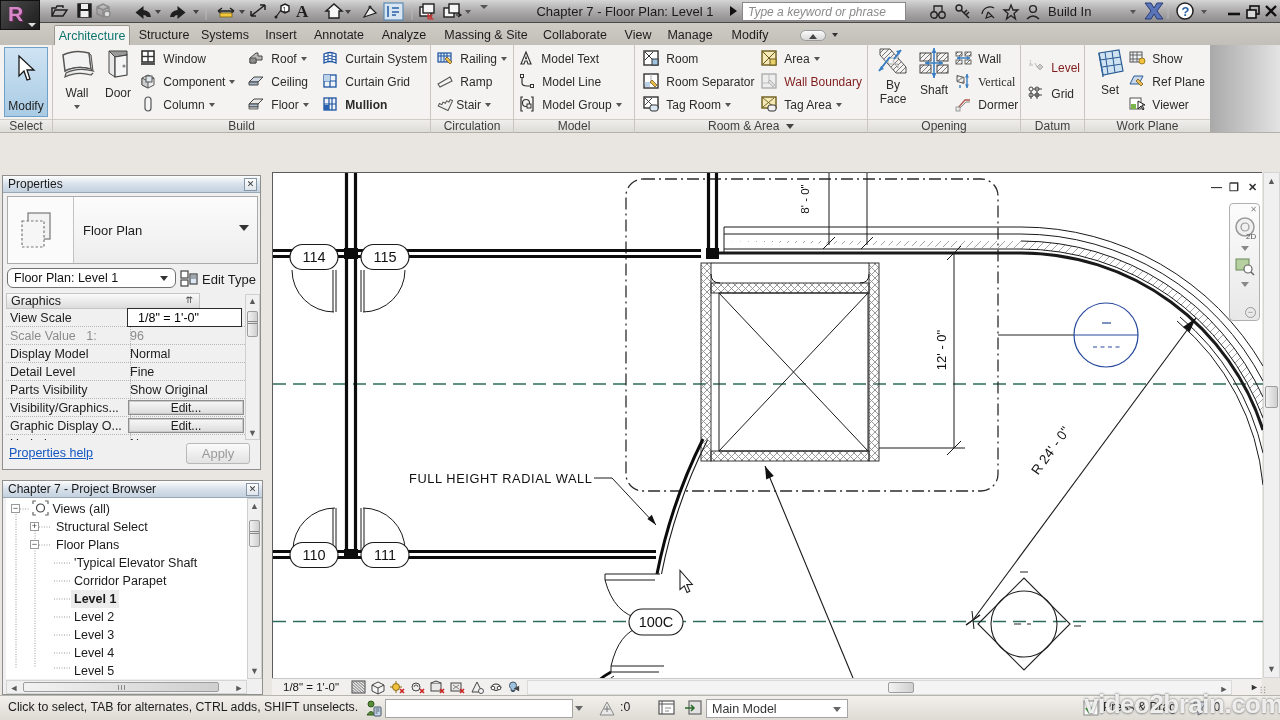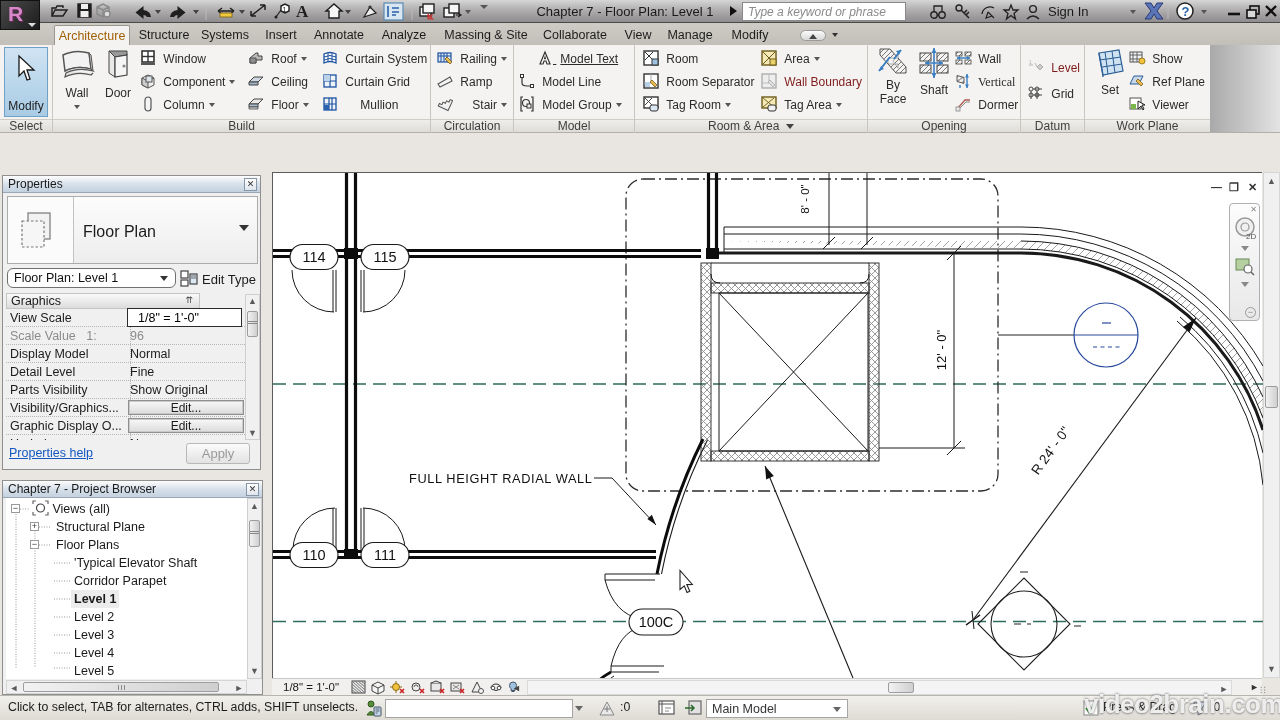--- a/index.html
+++ b/index.html
@@ -11,21 +11,21 @@
   background:linear-gradient(#d6d6d6 0%,#b4b2b2 40%,#a09e9e 70%,#8f8d8d 100%); border-bottom:1px solid #4a4a4a;}
 #rlogo { position:absolute; left:0; top:0; width:40px; height:30px; background:linear-gradient(135deg,#4a4a4a,#1c1c1c); border:1px solid #111; z-index:30;}
 #rlogo span { position:absolute; left:7px; top:1px; font-size:21px; font-weight:bold; color:#d788c8; text-shadow:1px 1px 1px #6e2a60;}
 #rlogo .dd { position:absolute; right:3px; bottom:2px; width:0; height:0; border-left:4px solid transparent; border-right:4px solid transparent; border-top:4px solid #ddd;}
 #apptitle { position:absolute; top:4px; left:500px; width:250px; font-size:13px; color:#1a1a1a; text-align:center;}
 #searchbox { position:absolute; left:742px; top:2px; width:164px; height:19px; background:#fff; border:1px solid #898989; font-style:italic; color:#8a8a8a; font-size:12px; padding:2px 5px;}
 #signin { position:absolute; left:1048px; top:4px; font-size:13px; color:#1a1a1a;}
 
 #tabrow { position:absolute; left:0; top:23px; width:1280px; height:22px; background:linear-gradient(#cfccc6,#c2bfb8); }
 .tab { position:absolute; top:2px; height:20px; line-height:20px; font-size:12.5px; color:#1c1c1c; text-align:center; }
-.tab.active { background:#f4f3f1; border:1px solid #9a978f; border-bottom:none; border-radius:2px 2px 0 0; color:#a16207;}
+.tab.active { background:#f4f3f1; border:1px solid #9a978f; border-bottom:none; border-radius:2px 2px 0 0; color:#0f766e;}
 
 #ribbon { position:absolute; left:0; top:45px; width:1210px; height:88px; background:#f4f3f1; border-bottom:1px solid #b3b0a9;}
 #ribbonend { position:absolute; left:1210px; top:45px; width:70px; height:88px; background:linear-gradient(90deg,#a9a9a9,#e3e3e3); border-bottom:1px solid #b3b0a9;}
 .plabel { position:absolute; top:74px; height:13px; width:100%; background:linear-gradient(#efeeec,#dedcd7); font-size:12px; color:#3f3f3f; text-align:center; line-height:13px; border-top:1px solid #d0cdc7;}
 .panel { position:absolute; top:0; height:88px; border-right:1px solid #c9c6c0;}
 .bigbtn { position:absolute; top:2px; text-align:center; font-size:12px; color:#2b2b2b;}
 .srow { position:absolute; font-size:12px; color:#2b2b2b; height:16px; line-height:16px; white-space:nowrap;}
 .srow svg { vertical-align:-3px; }
 .dis { color:#7f1d1d; }
 .dda { display:inline-block; width:0; height:0; border-left:3.5px solid transparent; border-right:3.5px solid transparent; border-top:4px solid #555; margin-left:4px; vertical-align:2px;}
@@ -55,21 +55,21 @@
 #canvas { position:absolute; left:272px; top:172px; width:990px; height:506px; background:#fff; border-top:1px solid #5c5c5c; border-left:1px solid #5c5c5c;}
 </style>
 </head>
 <body>
 <div id="app">
 
   <div id="title">
     <div id="apptitle">Chapter 7 - Floor Plan: Level 1</div>
     <div class="abs" style="left:730px; top:6px; width:0; height:0; border-top:5px solid transparent; border-bottom:5px solid transparent; border-left:7px solid #111;"></div>
       <div id="searchbox">Type a keyword or phrase</div>
-    <div id="signin">Sign In</div>
+    <div id="signin">Build In</div>
   </div>
   <div id="rlogo">
       <span>R</span>
       <div class="dd"></div>
     </div>
   <svg id="qaticons" style="position:absolute;left:46px;top:0;" width="450" height="23" viewBox="0 0 450 23">
     <g stroke="#1f1f1f" fill="none" stroke-width="1.4">
       <path d="M6,16 L6,8 L10,8 L11,6 L17,6 L17,8 M6,16 L9,10 L21,10 L17,16 Z"></path>
       <g transform="translate(32,4)">
           <rect x="0" y="0" width="13" height="13" fill="#1f1f1f"></rect>
@@ -251,42 +251,42 @@
           </svg> <span style="margin-left:4px;">Curtain  System</span></div>
       <div class="srow" style="left:269px; top:28px;"><svg width="16" height="16" viewBox="0 0 16 16">
             <rect x="2" y="2" width="12" height="12" fill="#eef3f8" stroke="#1d52a0" stroke-width="1.3"></rect>
             <path d="M8,2 L8,14 M2,8 L14,8" stroke="#1d52a0" stroke-width="1.2"></path>
             <rect x="2" y="2" width="6" height="6" fill="#bcd2e8"></rect>
           </svg> <span style="margin-left:4px;">Curtain  Grid</span></div>
       <div class="srow" style="left:269px; top:51px;"><svg width="16" height="16" viewBox="0 0 16 16">
             <rect x="2" y="2" width="12" height="12" fill="#eef3f8" stroke="#1d52a0" stroke-width="1.3"></rect>
             <path d="M7,2 L7,14 M10,2 L10,14 M2,8 L14,8" stroke="#1d52a0" stroke-width="1.2"></path>
             <rect x="2" y="9" width="5" height="5" fill="#2a62b0"></rect>
-          </svg> <span style="margin-left:19px;">Mullion</span></div>
+          </svg> <span style="margin-left:4px;font-weight:bold;">Mullion</span></div>
       <div class="plabel">Build</div>
     </div>
 
     <div class="panel" style="left:431px; width:83px;">
       <div class="srow" style="left:6px; top:5px;"><svg width="16" height="16" viewBox="0 0 16 16">
             <rect x="1" y="3" width="13" height="9" fill="#dbe7f2" stroke="#1d52a0" stroke-width="1.2"></rect>
             <path d="M4,3 L4,12 M7,3 L7,12 M10,3 L10,12 M1,6 L14,6" stroke="#1d52a0" stroke-width="1"></path>
             <path d="M8,9 L13,14 L15,12 L10,7 Z" fill="#e8bb4e" stroke="#7a5c1e" stroke-width="0.8"></path>
           </svg> <span style="margin-left:4px;">Railing</span><span class="dda"></span></div>
       <div class="srow" style="left:6px; top:28px;"><svg width="16" height="16" viewBox="0 0 16 16">
             <path d="M1,11 L13,4 L15,8 L3,14 Z" fill="#f4f4f4" stroke="#555" stroke-width="1.1"></path>
             <path d="M1,11 L3,14 L3,14" fill="#ccc"></path>
           </svg> <span style="margin-left:4px;">Ramp</span></div>
       <div class="srow" style="left:6px; top:51px;"><svg width="16" height="16" viewBox="0 0 16 16">
             <path d="M2,13 L2,10 L5,10 L5,7 L8,7 L8,4 L11,4 L11,1 L14,1 L14,13 Z" fill="#f1f1f1" stroke="#555" stroke-width="1.1" transform="rotate(25 8 8) scale(0.9) translate(1,1)"></path>
-          </svg> <span style="margin-left:16px;">Stair</span><span class="dda"></span></div>
+          </svg> <span style="margin-left:0;">Stair</span><span class="dda"></span></div>
       <div class="plabel">Circulation</div>
     </div>
 
     <div class="panel" style="left:514px; width:121px;">
-      <div class="srow" style="left:23px; top:5px;text-decoration:underline;"><svg width="16" height="16" viewBox="0 0 16 16">
+      <div class="srow" style="left:4px; top:5px;"><svg width="16" height="16" viewBox="0 0 16 16">
             <path d="M3,14 L8,2 L13,14 L10,14 L9,11 L7,11 L6,14 Z M7.6,8.6 L8.4,8.6 L8,7.2 Z" fill="#fff" stroke="#333" stroke-width="1.2"></path>
           </svg> <span style="margin-left:4px;">Model  Text</span></div>
       <div class="srow" style="left:5px; top:28px;"><svg width="16" height="16" viewBox="0 0 16 16">
             <path d="M3,3 L3,10 Q3,13 8,13 L13,13" fill="none" stroke="#333" stroke-width="1.2"></path>
             <rect x="1.5" y="1.5" width="3" height="3" fill="#fff" stroke="#333"></rect>
             <rect x="11.5" y="11.5" width="3" height="3" fill="#fff" stroke="#333"></rect>
           </svg> <span style="margin-left:4px;">Model  Line</span></div>
       <div class="srow" style="left:5px; top:51px;"><svg width="16" height="16" viewBox="0 0 16 16">
             <path d="M4,1 L2,1 L2,15 L4,15 M12,1 L14,1 L14,15 L12,15" fill="none" stroke="#333" stroke-width="1.2"></path>
             <circle cx="7" cy="7" r="3.5" fill="none" stroke="#333" stroke-width="1.1"></circle>
@@ -423,21 +423,21 @@
 
   <div id="props" class="palette" style="left:2px; top:175px; width:259px; height:295px;">
     <div class="palhead">Properties<div class="closebox" style="right:3px;">✕</div></div>
     <div class="abs" style="left:4px; top:20px; width:251px; height:68px; background:linear-gradient(#fcfcfc,#ededed); border:1px solid #ababab;">
       <div class="abs" style="left:0; top:0; width:66px; height:66px; border-right:1px solid #c2c2c2; background:#fbfbfb;">
         <svg width="66" height="66">
             <rect x="20" y="16" width="22" height="26" fill="#f2f2f2" stroke="#777" stroke-width="1.2"></rect>
             <rect x="14" y="24" width="22" height="26" fill="#f6f6f6" stroke="#777" stroke-width="1.2" stroke-dasharray="2.5 2"></rect>
           </svg>
       </div>
-      <div class="abs" style="left:75px; top:26px; font-size:16px; color:#1c1c1c;">Floor Plan</div>
+      <div class="abs" style="left:75px; top:26px; font-size:13px; color:#1c1c1c;">Floor Plan</div>
       <div class="abs" style="right:8px; top:28px; width:0; height:0; border-left:5px solid transparent; border-right:5px solid transparent; border-top:6px solid #333;"></div>
     </div>
     <div class="abs" style="left:4px; top:92px; width:169px; height:20px; background:#fff; border:1px solid #707070; border-radius:6px; font-size:12.5px; color:#111; padding:2px 6px;">Floor Plan: Level 1
       <div class="abs" style="right:7px; top:7px; width:0; height:0; border-left:4.5px solid transparent; border-right:4.5px solid transparent; border-top:5px solid #333;"></div>
     </div>
     <svg class="abs" style="left:177px; top:94px;" width="18" height="18" viewBox="0 0 18 18">
         <rect x="1" y="1" width="7" height="7" fill="#fff" stroke="#444" stroke-width="1.2"></rect>
         <rect x="1" y="10" width="7" height="6" fill="#fff" stroke="#444" stroke-width="1.2"></rect>
         <rect x="10" y="4" width="7" height="10" fill="#dce8f4" stroke="#444" stroke-width="1.2"></rect>
         <path d="M11,6 L16,6 M11,8 L16,8" stroke="#444" stroke-width="0.8"></path>
@@ -515,21 +515,21 @@
           <line x1="48" y1="170" x2="64" y2="170"></line>
         </g>
       </svg>
       <div class="trow" style="top:2px; left:26px;"><svg width="17" height="16" viewBox="0 0 17 16" style="vertical-align:-3px;">
             <g stroke="#666" fill="none" stroke-width="1.2">
               <path d="M1,4 L1,1 L4,1 M13,1 L16,1 L16,4 M16,12 L16,15 L13,15 M4,15 L1,15 L1,12"></path>
               <circle cx="8.5" cy="8" r="4" stroke="#444"></circle>
             </g>
           </svg>&nbsp;Views (all)</div>
       <div class="expbox" style="left:5px; top:6px;">−</div>
-      <div class="trow" style="top:20px; left:50px;">Structural Plane</div>
+      <div class="trow" style="top:20px; left:50px;">Structural Select</div>
       <div class="expbox" style="left:24px; top:24px;">+</div>
       <div class="trow" style="top:38px; left:50px;">Floor Plans</div>
       <div class="expbox" style="left:24px; top:42px;">−</div>
       <div class="trow" style="top:56px; left:68px;">'Typical Elevator Shaft</div>
       <div class="trow" style="top:74px; left:68px;">Corridor Parapet</div>
       <div class="trow" style="top:92px; left:68px; font-weight:bold; background:#ececec; padding:0 3px; left:65px;">Level 1</div>
       <div class="trow" style="top:110px; left:68px;">Level 2</div>
       <div class="trow" style="top:128px; left:68px;">Level 3</div>
       <div class="trow" style="top:146px; left:68px;">Level 4</div>
       <div class="trow" style="top:164px; left:68px;">Level 5</div>

